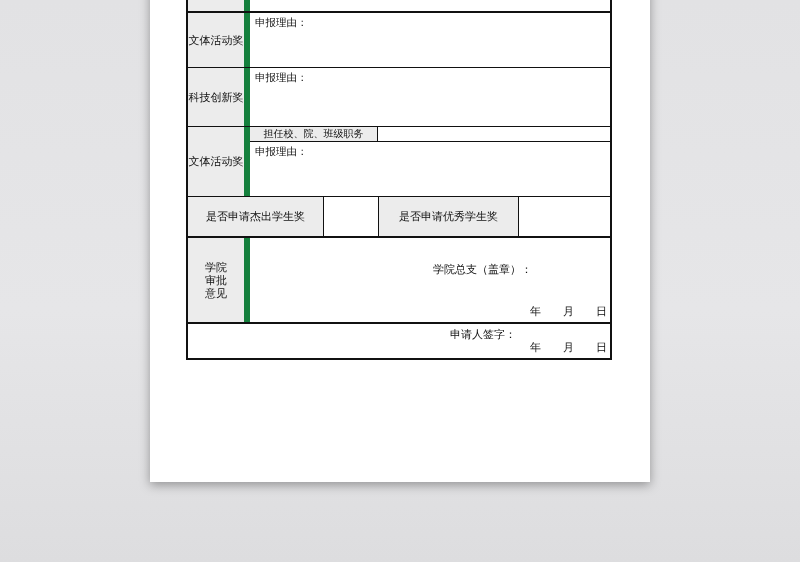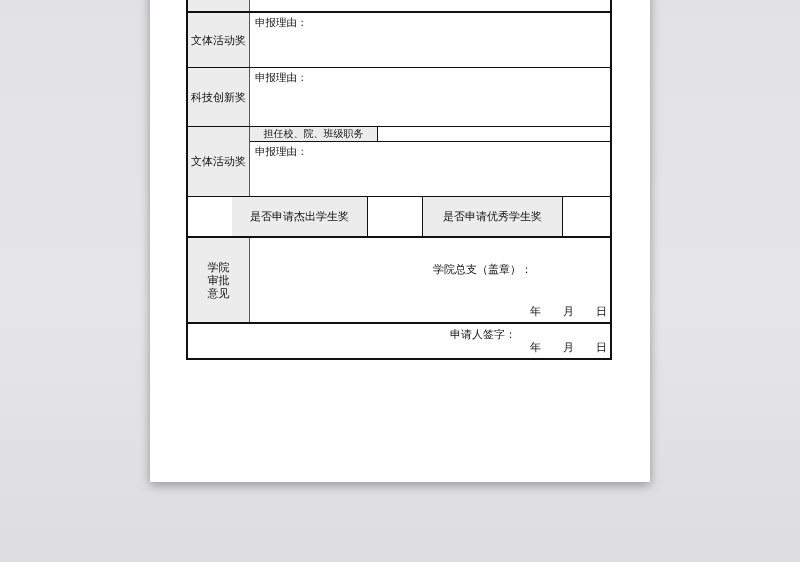--- a/index.html
+++ b/index.html
@@ -26,21 +26,21 @@
     border-right: 2px solid #111;
     border-bottom: 2px solid #111;
     background: #fff;
   }
   .row { display: flex; width: 100%; border-bottom: 1px solid #111; }
   .row.thick { border-bottom: 2px solid #111; }
   .label-cell {
     width: 62px;
     flex: 0 0 62px;
     background: #ececec;
-    border-right: 1px solid #15803d;
+    border-right: 6px solid #15803d;
     display: flex; flex-direction: column;
     align-items: center; justify-content: center;
     font-size: 11px;
     line-height: 13px;
     text-align: center;
   }
   .content-cell { flex: 1; position: relative; }
   .reason-label {
     position: absolute; left: 5px; top: 3px;
     font-size: 10.5px;
@@ -63,21 +63,21 @@
     overflow: hidden; white-space: nowrap;
   }
   .position-input { flex: 1; }
   .social-reason { flex: 1; position: relative; }
   .apply-label {
     background: #ececec;
     display: flex; align-items: center; justify-content: center;
     font-size: 11px;
     border-right: 1px solid #111;
   }
-  .apply-c1 { width: 136px; flex: 0 0 136px; margin-left: 44px; }
+  .apply-c1 { width: 136px; flex: 0 0 136px; }
   .apply-c2 { width: 55px;  flex: 0 0 55px; border-right: 1px solid #111; }
   .apply-c3 { width: 140px; flex: 0 0 140px; }
   .apply-c4 { flex: 1; }
   .seal-label { position: absolute; left: 183px; top: 24px; font-size: 11px; }
   .date-line  { position: absolute; right: 3px; bottom: 3px; font-size: 11px; }
   .sign-label { position: absolute; left: 262px; top: 3px; font-size: 11px; }
   .notes {
     position: absolute;
     left: 43px; top: 366px;
     width: 440px;

